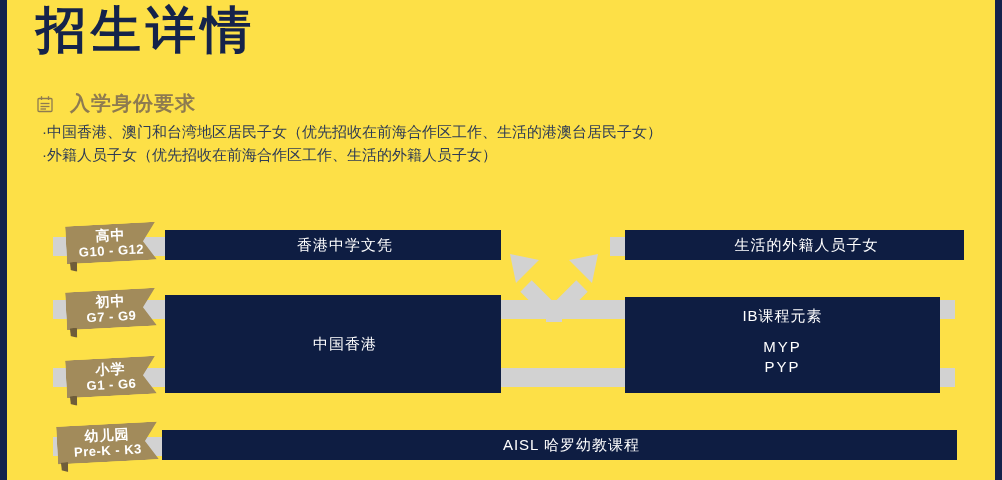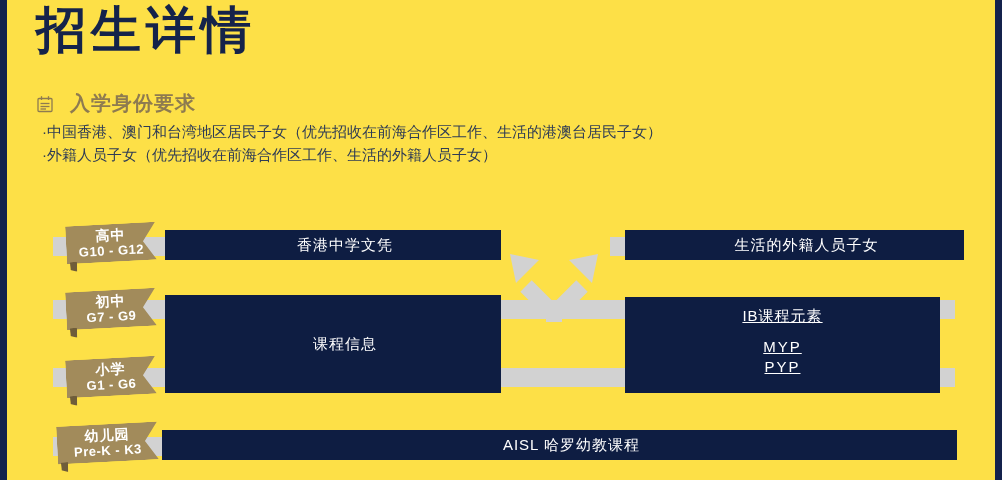--- a/index.html
+++ b/index.html
@@ -103,23 +103,23 @@
     </g>
   </svg>
 
   <div class="course-bar" style="left:165px;top:230px;width:312px;height:30px;">
     <span>香港中学文凭</span>
   </div>
   <div class="course-bar" style="left:625px;top:230px;width:315px;height:30px;">
     <span>生活的外籍人员子女</span>
   </div>
   <div class="course-bar" style="left:165px;top:295px;width:312px;height:98px;">
-    <span>课程信息</span>
+    <span>中国香港</span>
   </div>
-  <div class="course-block" style="left:625px;top:297px;width:315px;height:96px;text-decoration:underline;">
+  <div class="course-block" style="left:625px;top:297px;width:315px;height:96px;">
     <div class="ib-label">IB课程元素</div>
     <div class="ib-sub">
       <div>MYP</div>
       <div>PYP</div>
     </div>
   </div>
   <div class="course-bar" style="left:162px;top:430px;width:771px;height:30px;">
     <span>AISL 哈罗幼教课程</span>
   </div>
 

